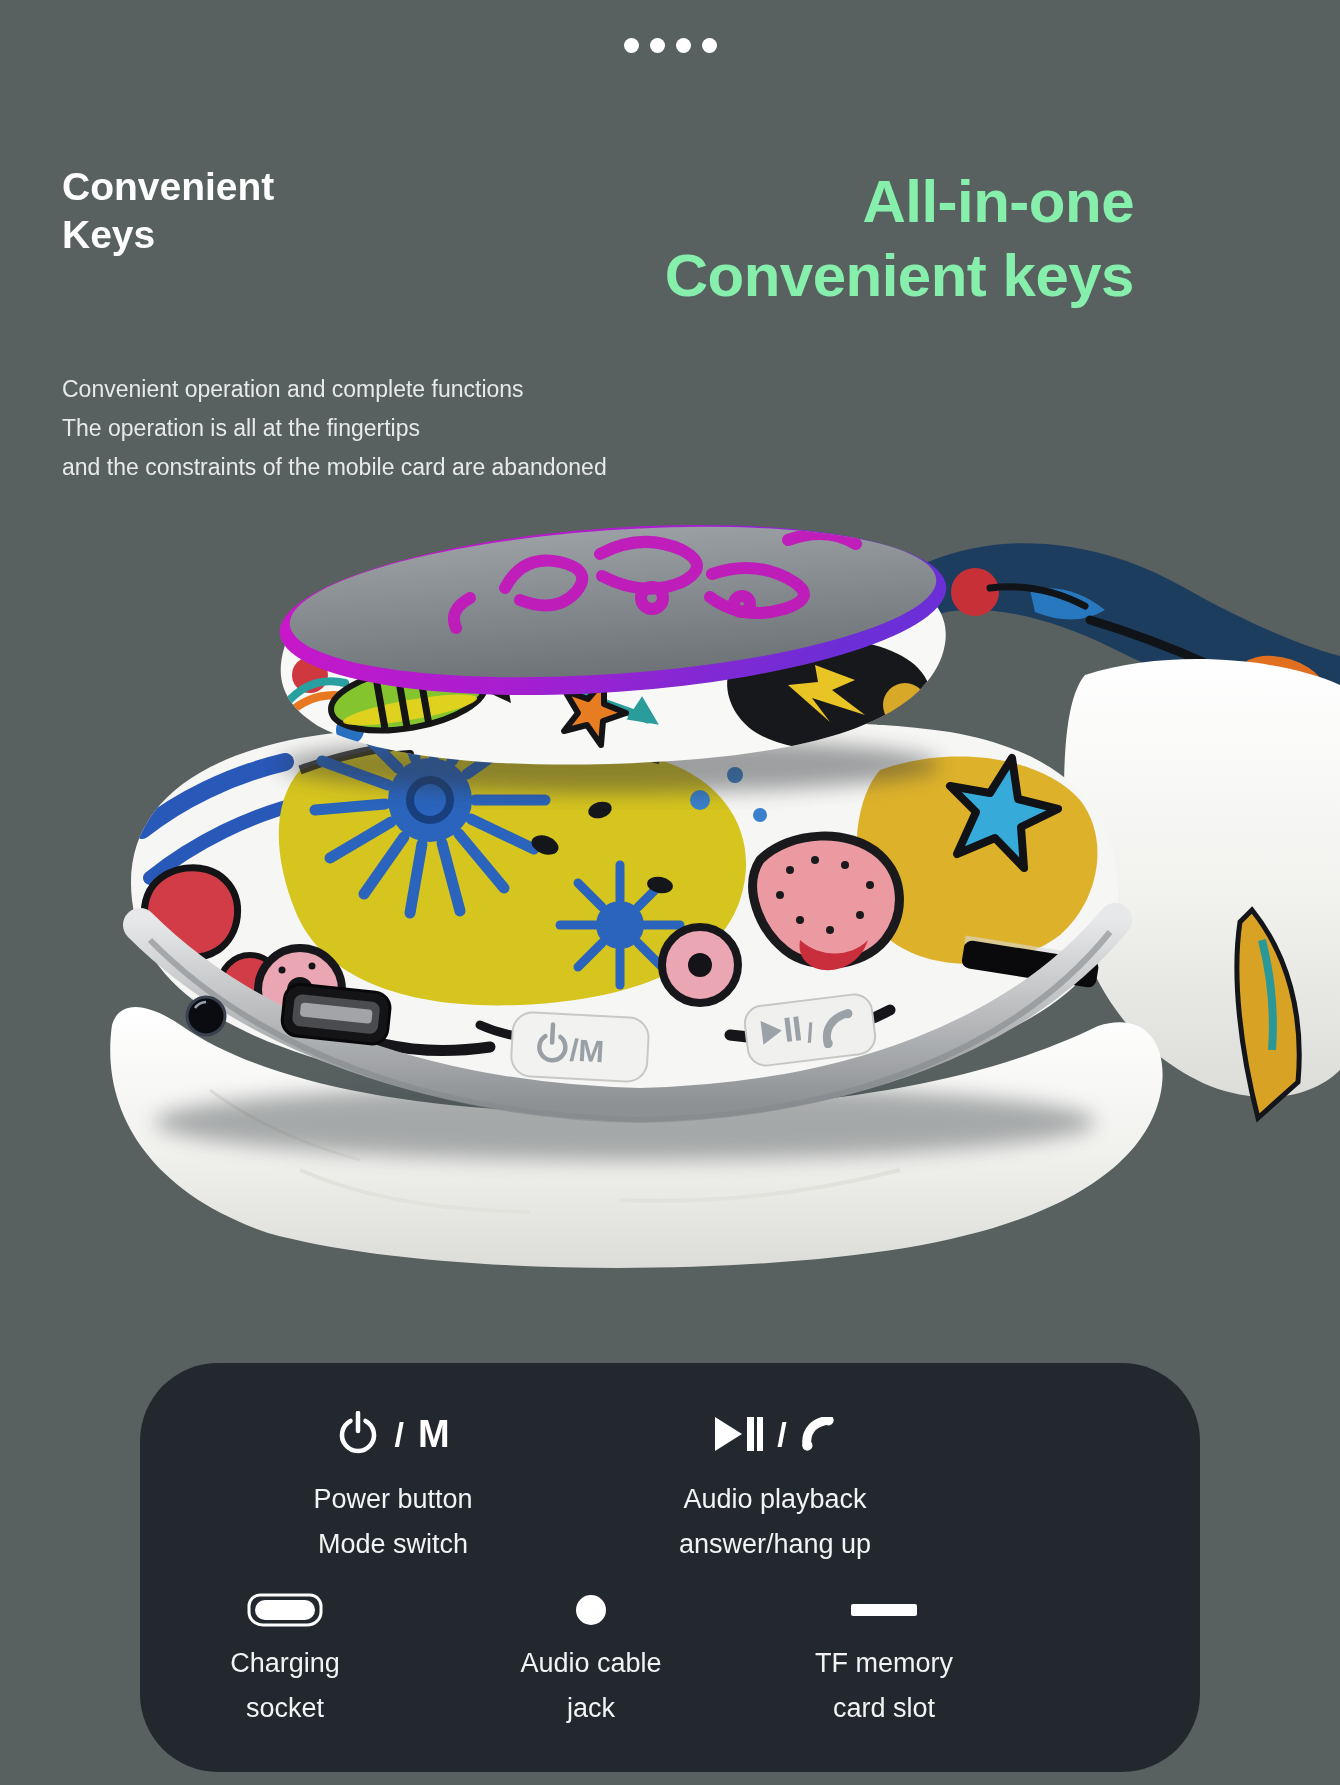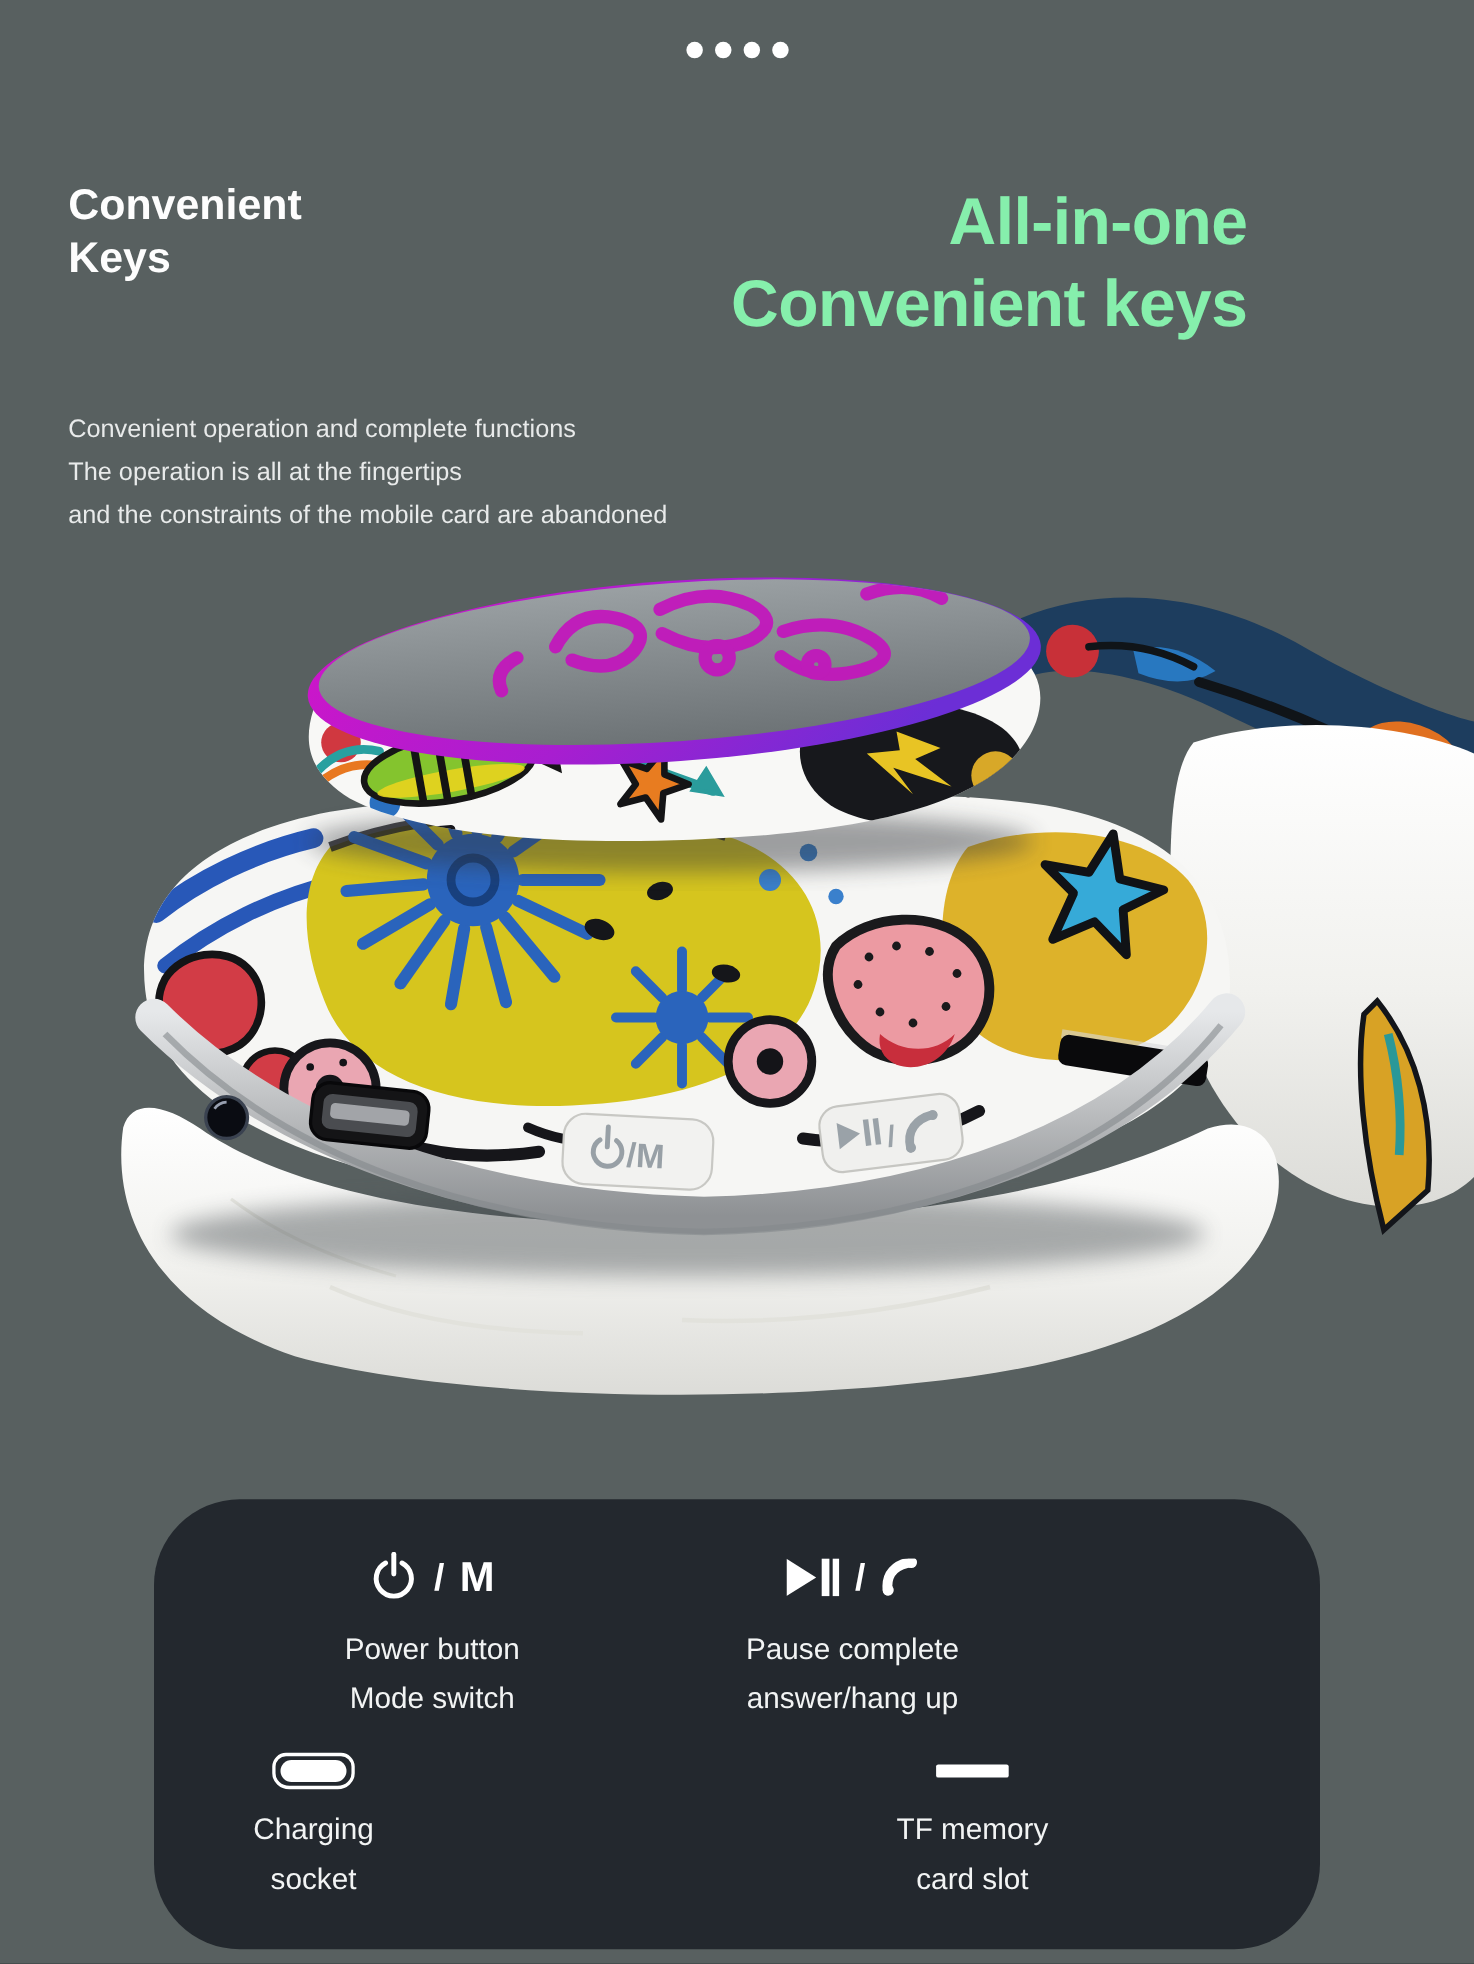--- a/index.html
+++ b/index.html
@@ -317,35 +317,44 @@
           <rect x="32" y="1" width="7" height="34"></rect>
           <rect x="42" y="1" width="6" height="34"></rect>
         </svg>
         <span class="sep">/</span>
         <svg width="34" height="34" viewBox="0 0 34 34">
           <path d="M 6,29 C 4,14 13,5 28,3" stroke="#fff" stroke-width="9" fill="none" stroke-linecap="round"></path>
           <circle cx="6.5" cy="28.5" r="5" fill="#fff"></circle>
           <circle cx="27.5" cy="3.5" r="5" fill="#fff"></circle>
         </svg>
       </div>
-      <div class="line">Pause complete</div>
+      <div class="line">Audio playback</div>
       <div class="line">answer/hang up</div>
     </div>
 
     <div class="legend legend-charging">
       <div class="icon-row">
         <svg width="78" height="36" viewBox="0 0 78 36">
           <path d="M 14,3 H 64 C 70,3 75,8 75,14 V 20 C 75,27 69,33 61,33 H 17 C 9,33 3,27 3,20 V 14 C 3,8 8,3 14,3 Z" stroke="#fff" stroke-width="3" fill="none"></path>
           <rect x="9" y="8" width="60" height="20" rx="10" fill="#fff"></rect>
         </svg>
       </div>
       <div class="line">Charging</div>
       <div class="line">socket</div>
     </div>
 
+    <div class="legend legend-audio">
+      <div class="icon-row">
+        <svg width="32" height="32" viewBox="0 0 32 32">
+          <circle cx="16" cy="16" r="15" fill="#fff"></circle>
+        </svg>
+      </div>
+      <div class="line">Audio cable</div>
+      <div class="line">jack</div>
+    </div>
 
     <div class="legend legend-tf">
       <div class="icon-row">
         <svg width="70" height="14" viewBox="0 0 70 14">
           <rect x="2" y="1" width="66" height="12" rx="2" fill="#fff"></rect>
         </svg>
       </div>
       <div class="line">TF memory</div>
       <div class="line">card slot</div>
     </div>

